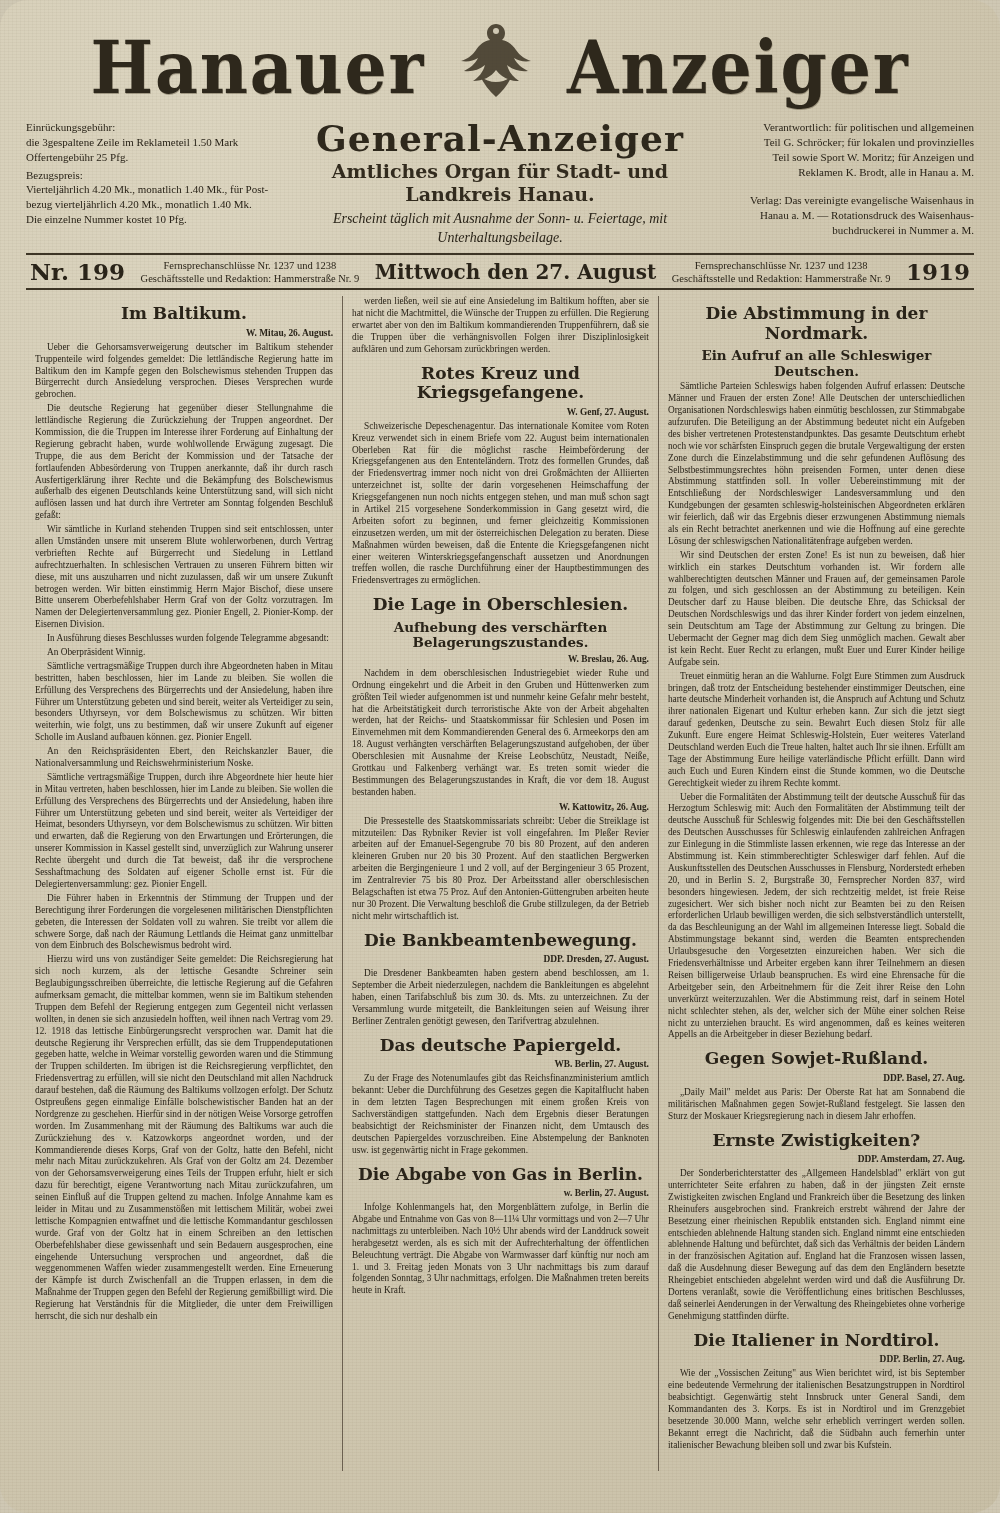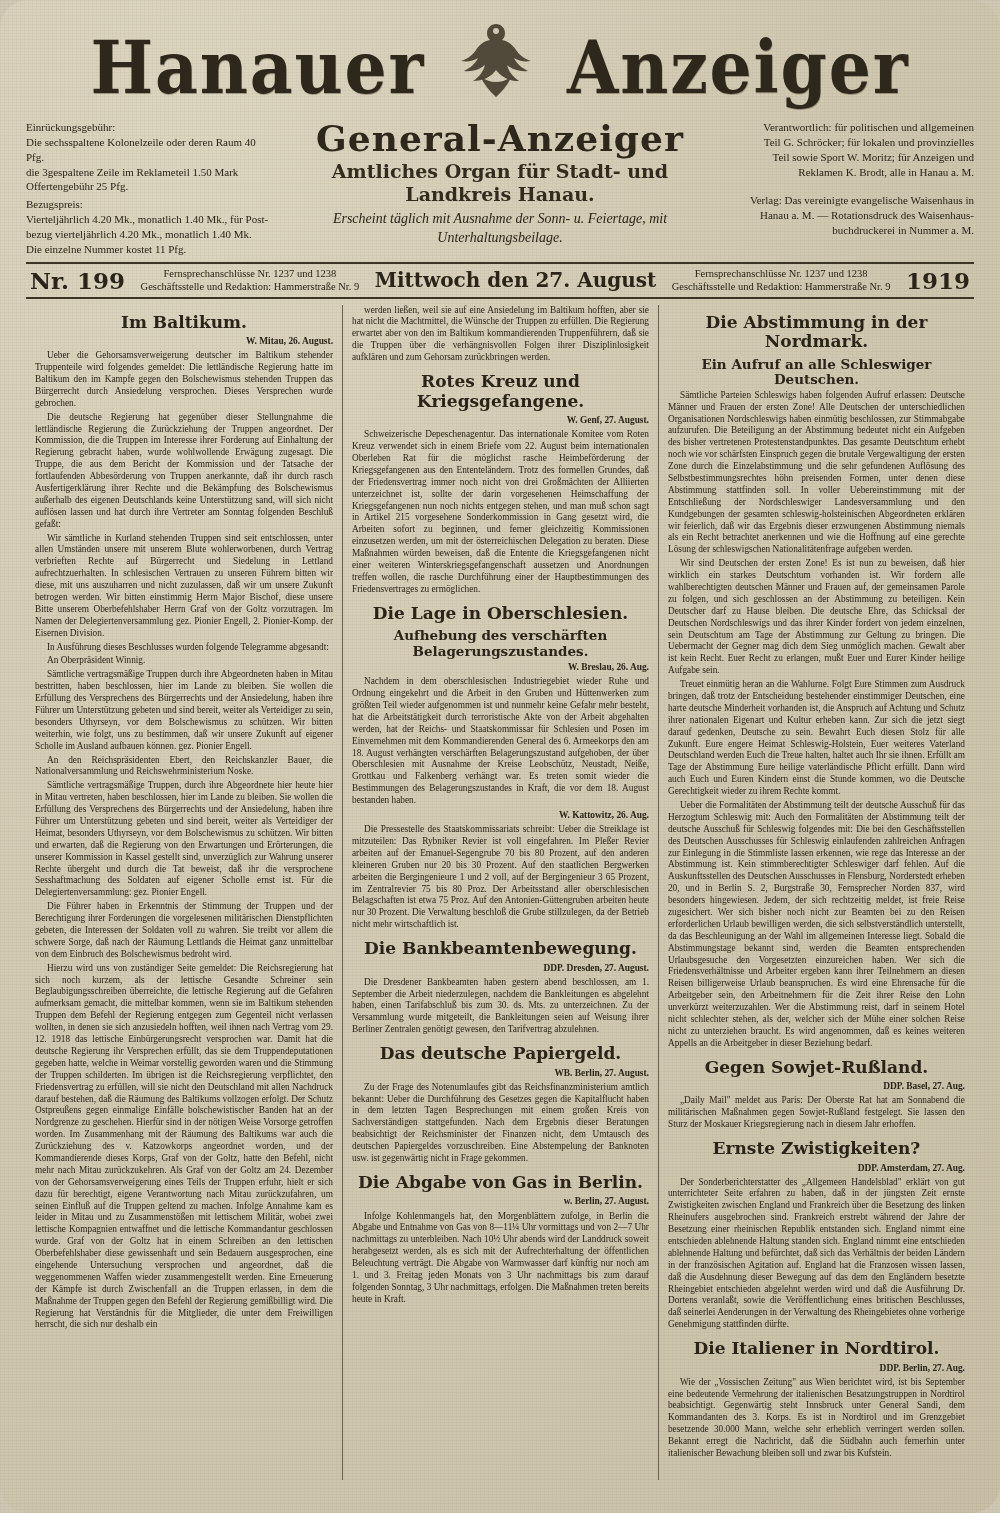--- a/index.html
+++ b/index.html
@@ -121,27 +121,26 @@
             <circle cx="46" cy="13" r="3" fill="#cfc8b4"></circle>
           </g>
         </svg>
       </span>
       <span class="title-word">Anzeiger</span>
     </div>
 
     <div class="info-row">
       <div class="info-col left">
         <div class="lbl">Einrückungsgebühr:</div>
-        <div>Die sechsspaltene Kolonelzeile oder deren Raum 40 Pfg.</div>
         <div>die 3gespaltene Zeile im Reklameteil 1.50 Mark</div>
         <div>Offertengebühr 25 Pfg.</div>
         <div class="lbl" style="margin-top:3px">Bezugspreis:</div>
         <div>Vierteljährlich 4.20 Mk., monatlich 1.40 Mk., für Post-</div>
         <div>bezug vierteljährlich 4.20 Mk., monatlich 1.40 Mk.</div>
-        <div>Die einzelne Nummer kostet 11 Pfg.</div>
+        <div>Die einzelne Nummer kostet 10 Pfg.</div>
       </div>
 
       <div class="info-center">
         <div class="sub-title">General-Anzeiger</div>
         <div class="sub-title2">Amtliches Organ für Stadt- und Landkreis Hanau.</div>
         <div class="sub-note">Erscheint täglich mit Ausnahme der Sonn- u. Feiertage, mit Unterhaltungsbeilage.</div>
       </div>
 
       <div class="info-col right">
         <div>Verantwortlich: für politischen und allgemeinen</div>

